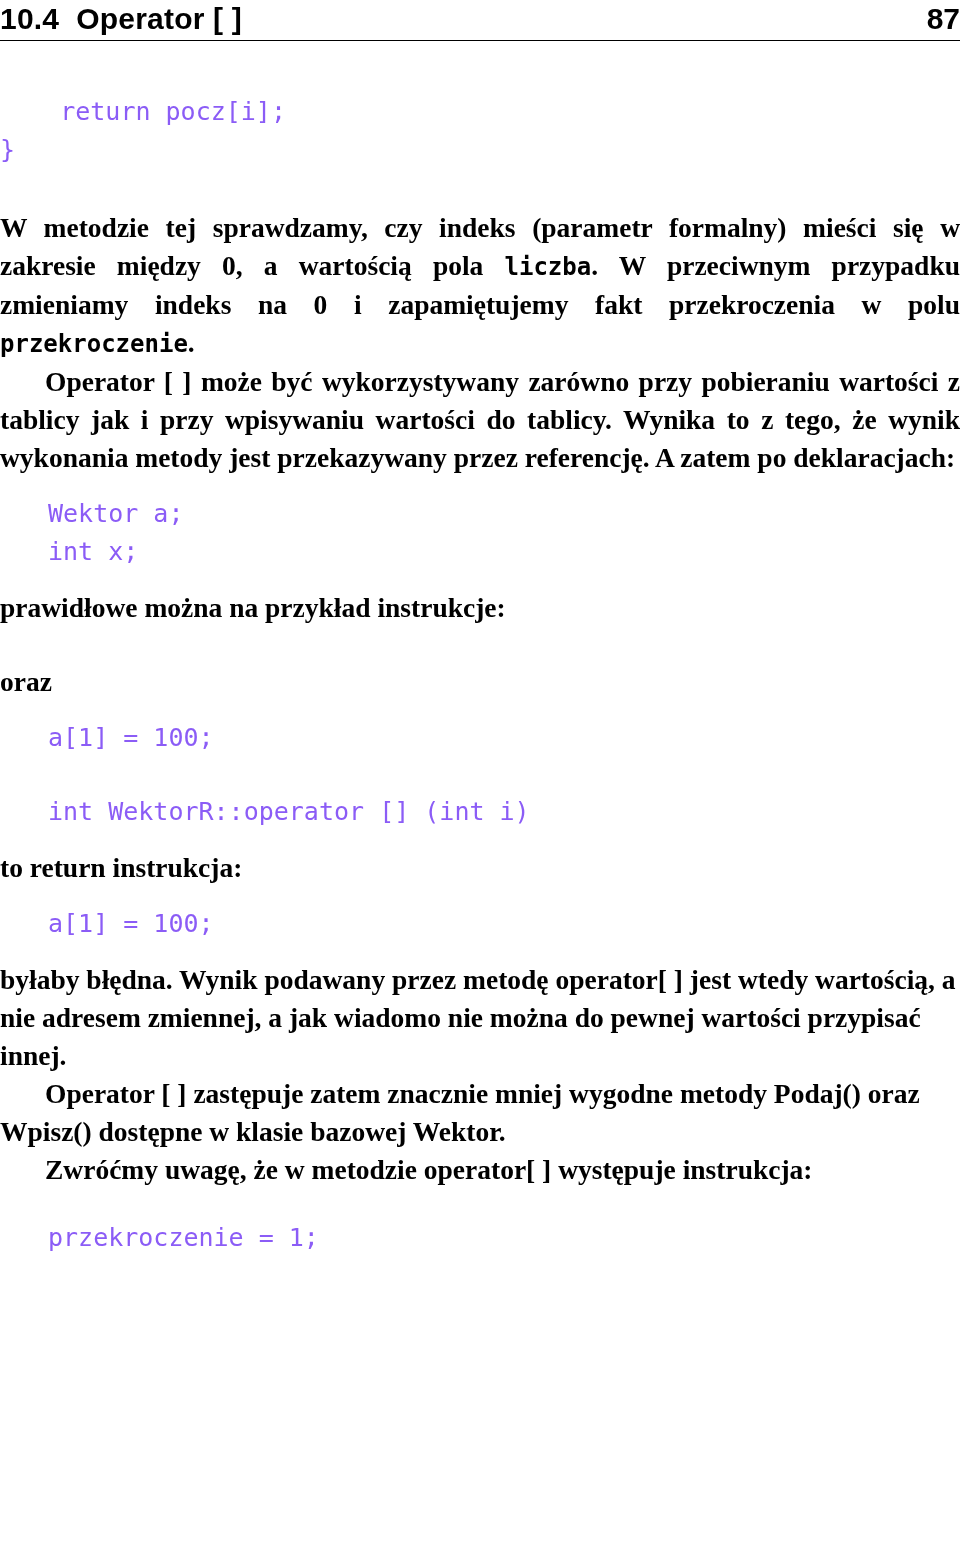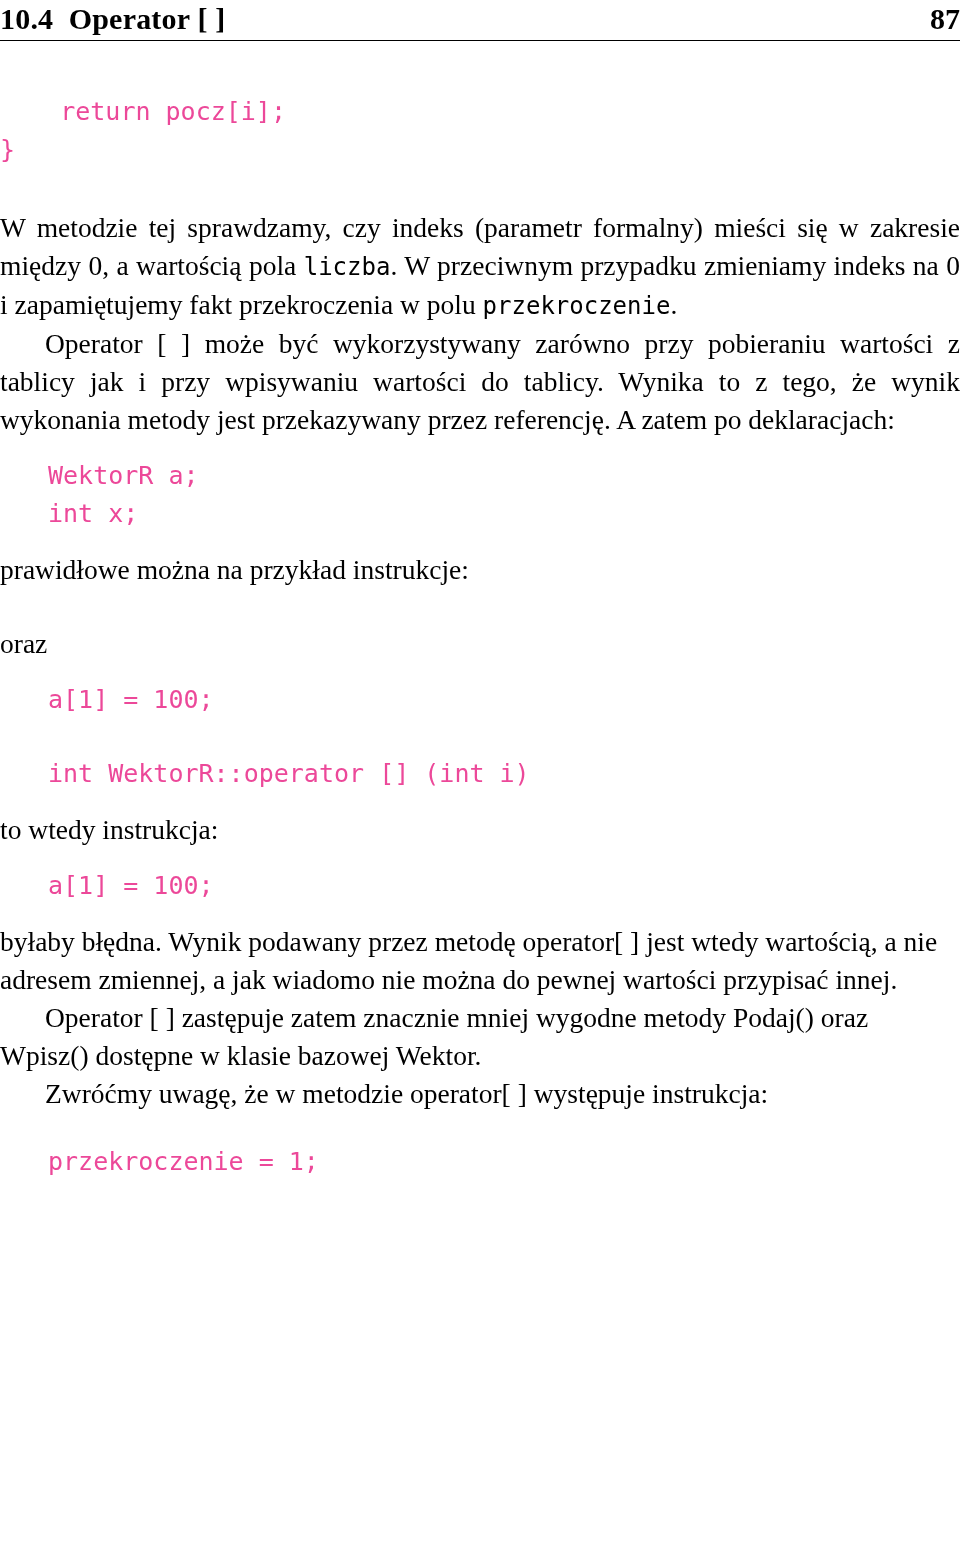--- a/index.html
+++ b/index.html
@@ -22,21 +22,21 @@
     box-sizing: border-box;
     padding: 0;
   }
 
   
   .page-header {
     position: relative;
     display: flex;
     align-items: flex-end;
     justify-content: space-between;
-    font-family: Liberation Serif, serif;
+    font-family: Liberation Sans, sans-serif;
     font-weight: bold;
     font-size: 30px;
     line-height: 34px;
     padding: 2px 0 4px 0;
   }
   .page-header .chapter {
     white-space: pre;
     letter-spacing: 0.2px;
   }
   .page-header .folio {
@@ -54,20 +54,21 @@
     padding-top: 52px;
     font-size: 27.5px;
     line-height: 38px;
   }
   p.para {
     margin: 0;
     text-align: justify;
     text-justify: inter-word;
     text-indent: 45px;
     hyphens: manual;
+    font-weight: bold;
   }
   p.para.noindent {
     text-indent: 0;
   }
   p.para.lastline-left {
     text-align: left;
   }
   .gap-s { height: 18px; }
   .gap-m { height: 30px; }
   .gap-l { height: 40px; }
@@ -79,21 +80,21 @@
   }
 
   
   pre.code {
     margin: 0;
     padding: 0 15px 0 48px;
     font-family: "DejaVu Sans Mono", "Liberation Mono", monospace;
     font-size: 25px;
     line-height: 38px;
     white-space: pre;
-    color: #ec4899;
+    color: #8b5cf6;
   }
   pre.code.flush {
     padding-left: 0;
   }
 </style>
 </head>
 <body>
 
 <div class="page">
 
@@ -109,21 +110,21 @@
 }</pre>
 
     <div class="gap-l"></div>
 
     <p class="para noindent">W metodzie tej sprawdzamy, czy indeks (parametr formalny) mieści się w zakresie między 0, a wartością pola <code class="mono">liczba</code>. W przeciwnym przypadku zmieniamy indeks na 0 i zapamiętujemy fakt przekroczenia w polu <code class="mono">przekroczenie</code>.</p>
 
     <p class="para">Operator [ ] może być wykorzystywany zarówno przy pobieraniu wartości z tablicy jak i przy wpisywaniu wartości do tablicy. Wynika to z tego, że wynik wykonania metody jest przekazywany przez referencję. A zatem po deklaracjach:</p>
 
     <div class="gap-s"></div>
 
-    <pre class="code">WektorR a;
+    <pre class="code">Wektor a;
 int x;</pre>
 
     <div class="gap-s"></div>
 
     <p class="para noindent lastline-left">prawidłowe można na przykład instrukcje:</p>
 
     <div class="gap-s"></div>
 
 
     <div class="gap-s"></div>
@@ -136,21 +137,21 @@
 
     <div class="gap-s"></div>
 
 
     <div class="gap-s"></div>
 
     <pre class="code">int WektorR::operator [] (int i)</pre>
 
     <div class="gap-s"></div>
 
-    <p class="para noindent lastline-left">to wtedy instrukcja:</p>
+    <p class="para noindent lastline-left">to return instrukcja:</p>
 
     <div class="gap-s"></div>
 
     <pre class="code">a[1] = 100;</pre>
 
     <div class="gap-s"></div>
 
     <p class="para noindent lastline-left">byłaby błędna. Wynik podawany przez metodę operator[ ] jest wtedy wartością, a nie adresem zmiennej, a jak wiadomo nie można do pewnej wartości przypisać innej.</p>
 
     <p class="para lastline-left">Operator [ ] zastępuje zatem znacznie mniej wygodne metody Podaj() oraz Wpisz() dostępne w klasie bazowej Wektor.</p>

